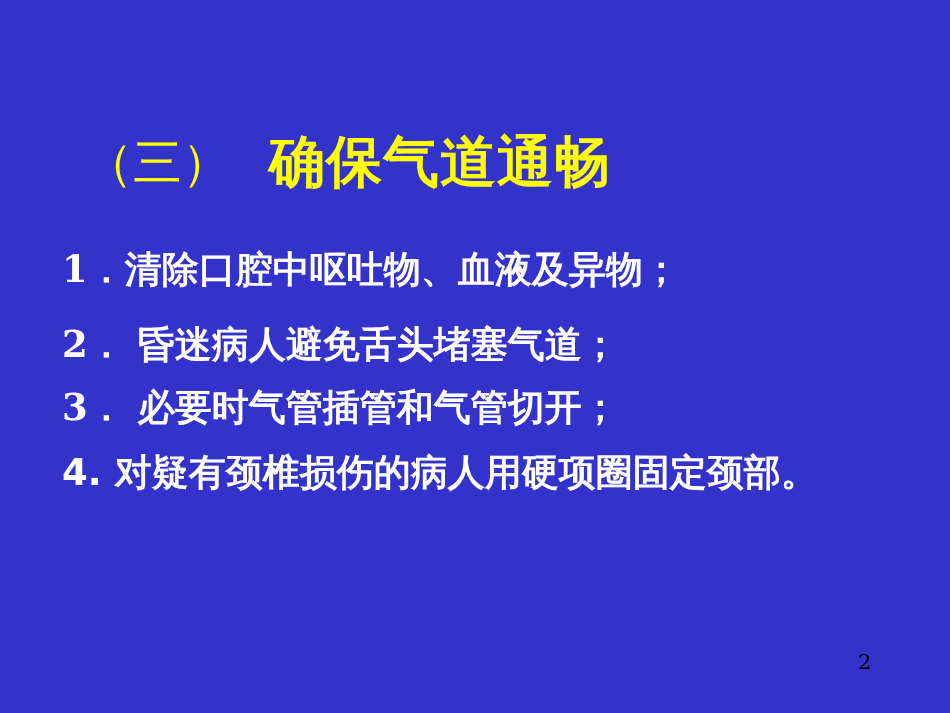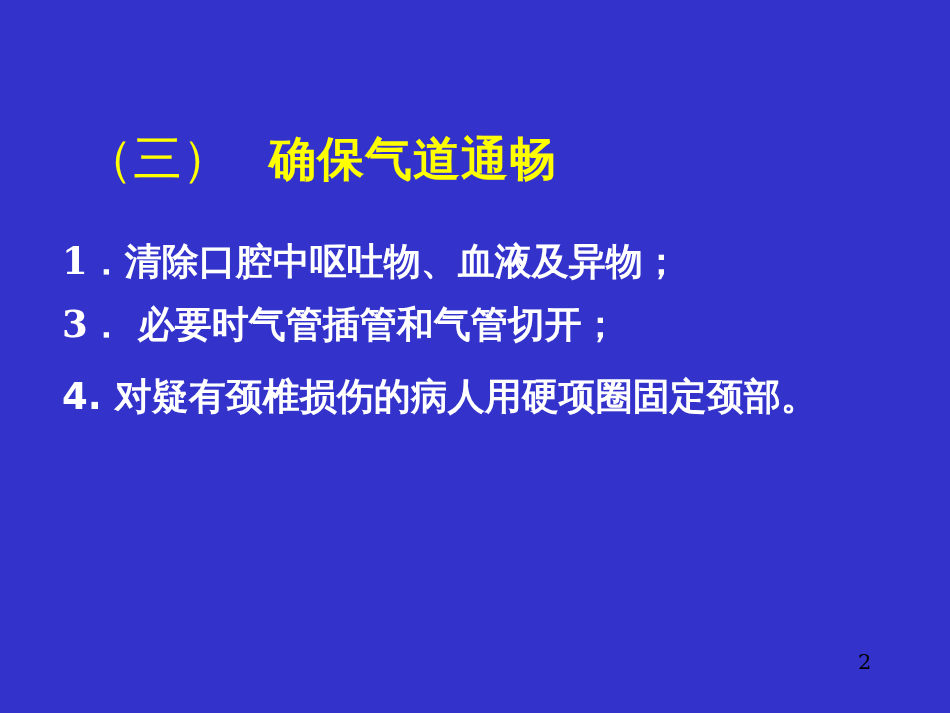--- a/index.html
+++ b/index.html
@@ -40,21 +40,21 @@
     font-size: 49px;
     font-weight: normal;
     letter-spacing: 0px;
     vertical-align: middle;
   }
 
   #title-main {
     display: inline-block;
     color: #FFFF00;
     font-family: "DejaVu Sans", "Liberation Sans", sans-serif;
-    font-size: 47px;
+    font-size: 56px;
     font-weight: bold;
     letter-spacing: 1px;
     margin-left: 38px;
     vertical-align: middle;
   }
 
   
   #body-block {
     position: absolute;
     left: 62px;
@@ -70,24 +70,24 @@
     line-height: 50px;
     letter-spacing: 0px;
     white-space: nowrap;
   }
 
   .body-line.wrapping {
     white-space: normal;
     width: 845px;
   }
 
-  .line-gap-1 { margin-top: 8px; }
+  .line-gap-1 { margin-top: 16px; }
   .line-gap-2 { margin-top: 24px; }
   .line-gap-3 { margin-top: 12px; }
-  .line-gap-4 { margin-top: 22px; }
+  .line-gap-4 { margin-top: 15px; }
 
   .marker {
     font-family: "DejaVu Serif", "Liberation Serif", serif;
     font-weight: bold;
   }
 
   .marker-sans {
     font-family: "DejaVu Sans", "Liberation Sans", sans-serif;
     font-weight: bold;
   }
@@ -117,20 +117,23 @@
   <div id="title-block">
     <span id="title-prefix">（三）</span><span id="title-main">确保气道通畅</span>
   </div>
 
   <div id="body-block">
 
     <div class="body-line line-gap-1">
       <span class="marker">1．</span><span class="line-text">清除口腔中呕吐物、血液及异物；</span>
     </div>
 
+    <div class="body-line line-gap-2">
+      <span class="marker">2．</span><span class="line-text"> 昏迷病人避免舌头堵塞气道；</span>
+    </div>
 
     <div class="body-line line-gap-3">
       <span class="marker">3．</span><span class="line-text"> 必要时气管插管和气管切开；</span>
     </div>
 
     <div class="body-line wrapping line-gap-4">
       <span class="marker-sans">4.</span><span class="line-text">  对疑有颈椎损伤的病人用硬项圈固定颈部。</span>
     </div>
 
   </div>

